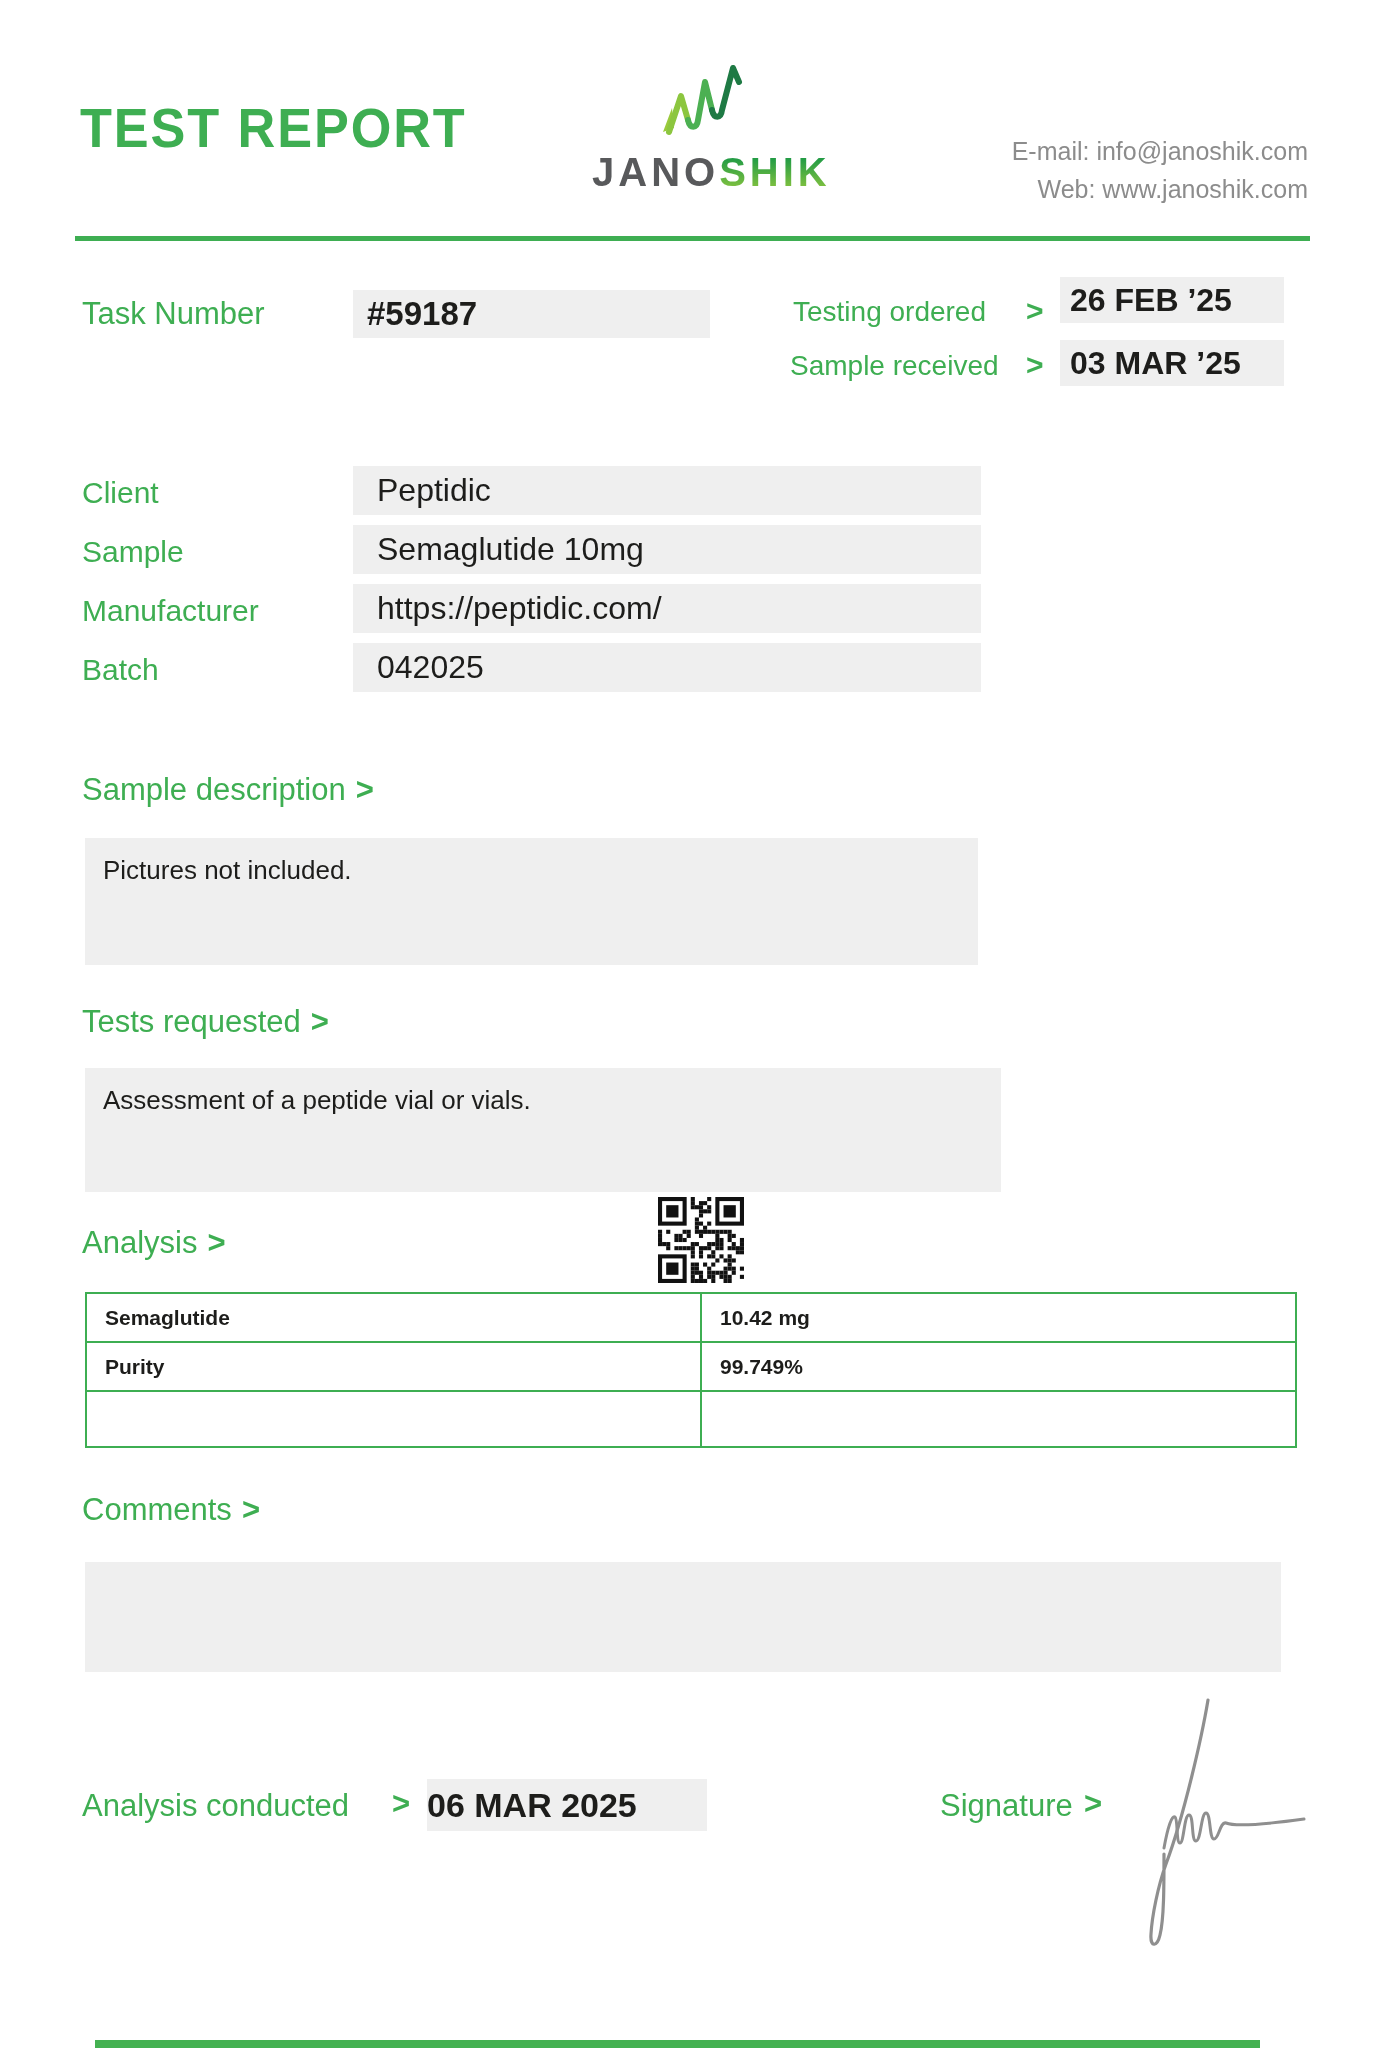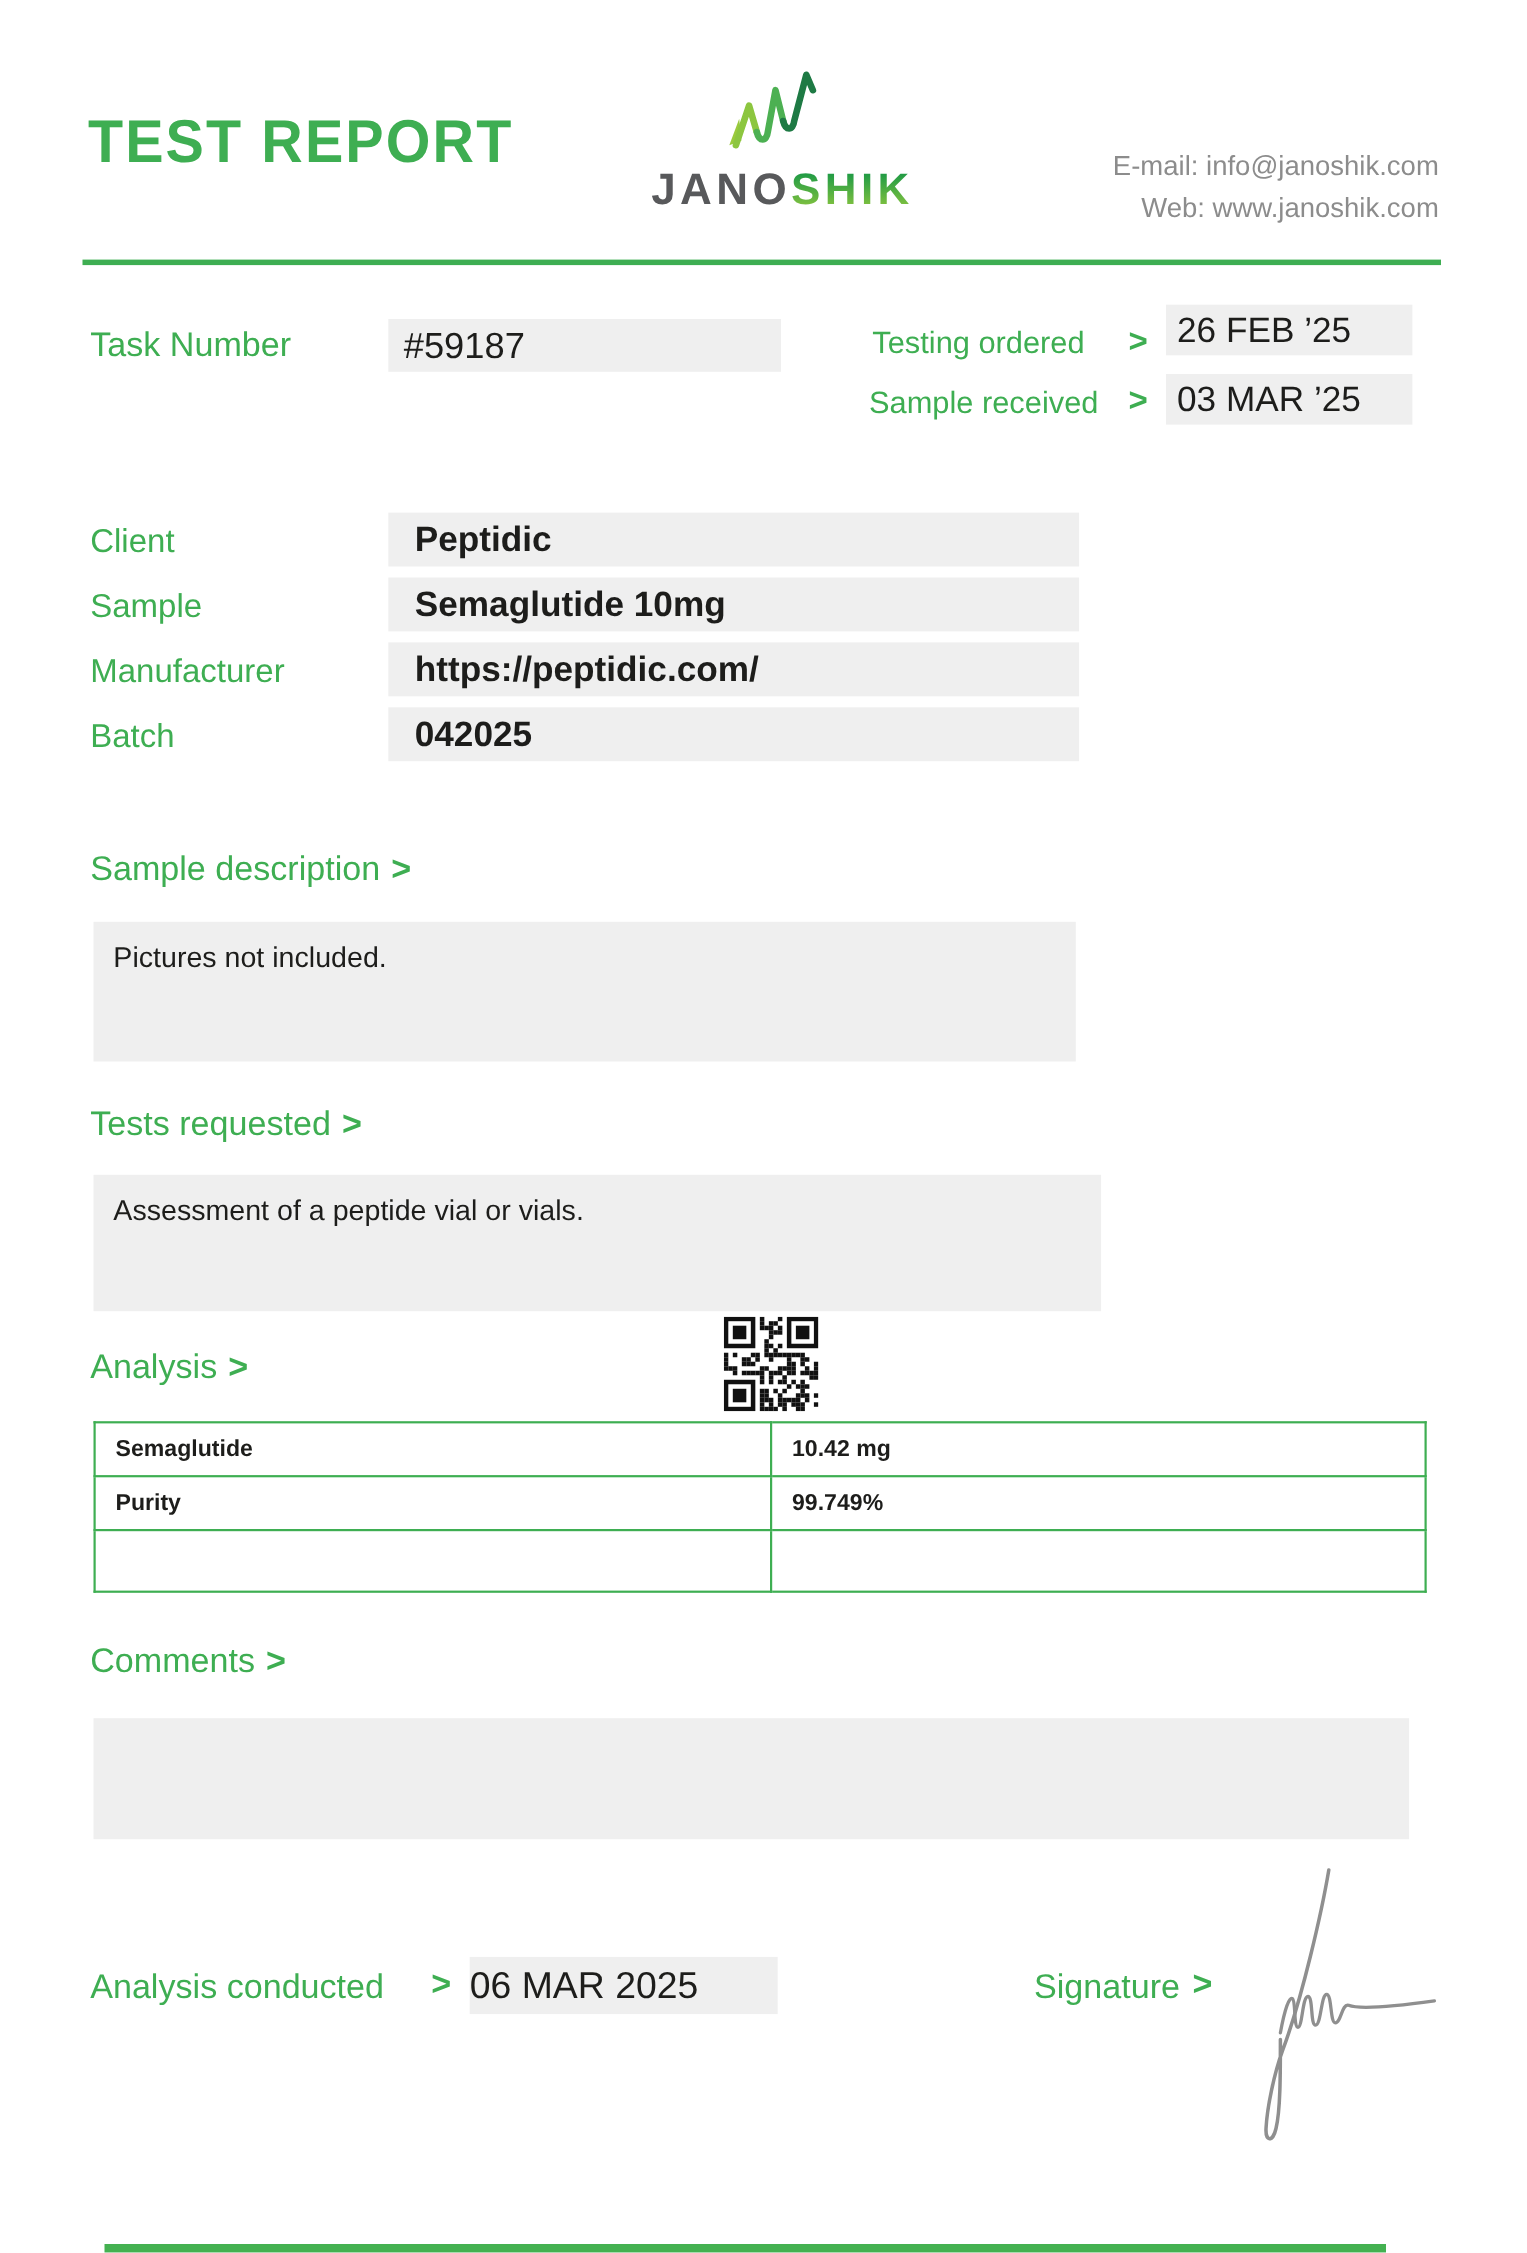--- a/index.html
+++ b/index.html
@@ -24,38 +24,38 @@
   .logo-text .jano{color:#58595b;}
   .logo-text .shik{color:var(--green);background:linear-gradient(180deg,#239c45 20%,#8dc63f 95%);
                    -webkit-background-clip:text;background-clip:text;-webkit-text-fill-color:transparent;}
   .contact{right:80px;top:132px;text-align:right;font-size:25px;color:var(--gray);line-height:38px;}
   .rule{left:75px;top:236px;width:1235px;height:5px;background:var(--green);}
 
   
   .glabel{color:var(--green);white-space:nowrap;}
   .arrow{color:var(--green);font-weight:600;}
   .vbox{background:var(--box);display:flex;align-items:center;}
-  .vbox .vtext{font-weight:400;font-size:33px;color:var(--ink);white-space:nowrap;}
+  .vbox .vtext{font-weight:700;font-size:33px;color:var(--ink);white-space:nowrap;}
 
   
   .task-label{left:82px;top:296px;font-size:31px;}
   .task-box{left:353px;top:290px;width:357px;height:48px;}
   .task-box .vtext{padding-left:14px;}
   .meta-label-1{left:793px;top:296px;font-size:28px;}
   .meta-label-2{left:790px;top:350px;font-size:28px;}
   .meta-arrow-1{left:1026px;top:294px;font-size:30px;}
   .meta-arrow-2{left:1026px;top:348px;font-size:30px;}
   .date-box-1{left:1060px;top:277px;width:224px;height:46px;}
   .date-box-2{left:1060px;top:340px;width:224px;height:46px;}
   .date-box-1 .vtext,.date-box-2 .vtext{padding-left:10px;font-size:32px;}
 
   
   .field-label{left:82px;font-size:30px;}
   .field-box{left:353px;width:628px;height:49px;}
-  .field-box .vtext{padding-left:24px;font-size:32px;font-weight:700;}
+  .field-box .vtext{padding-left:24px;font-size:32px;font-weight:400;}
 
   
   .sec-label{font-size:31px;color:var(--green);white-space:nowrap;text-align:center;}
   .sec-label .arrow{margin-left:10px;}
   .gray-area{background:var(--box);font-size:26px;color:var(--ink);padding:15px 18px;line-height:34px;}
 
   
   .results-table{left:85px;top:1292px;width:1212px;border-collapse:collapse;}
   .results-table td{border:2px solid var(--green);font-size:21px;color:var(--ink);
                     padding:0 0 0 18px;vertical-align:middle;font-weight:bold;}

